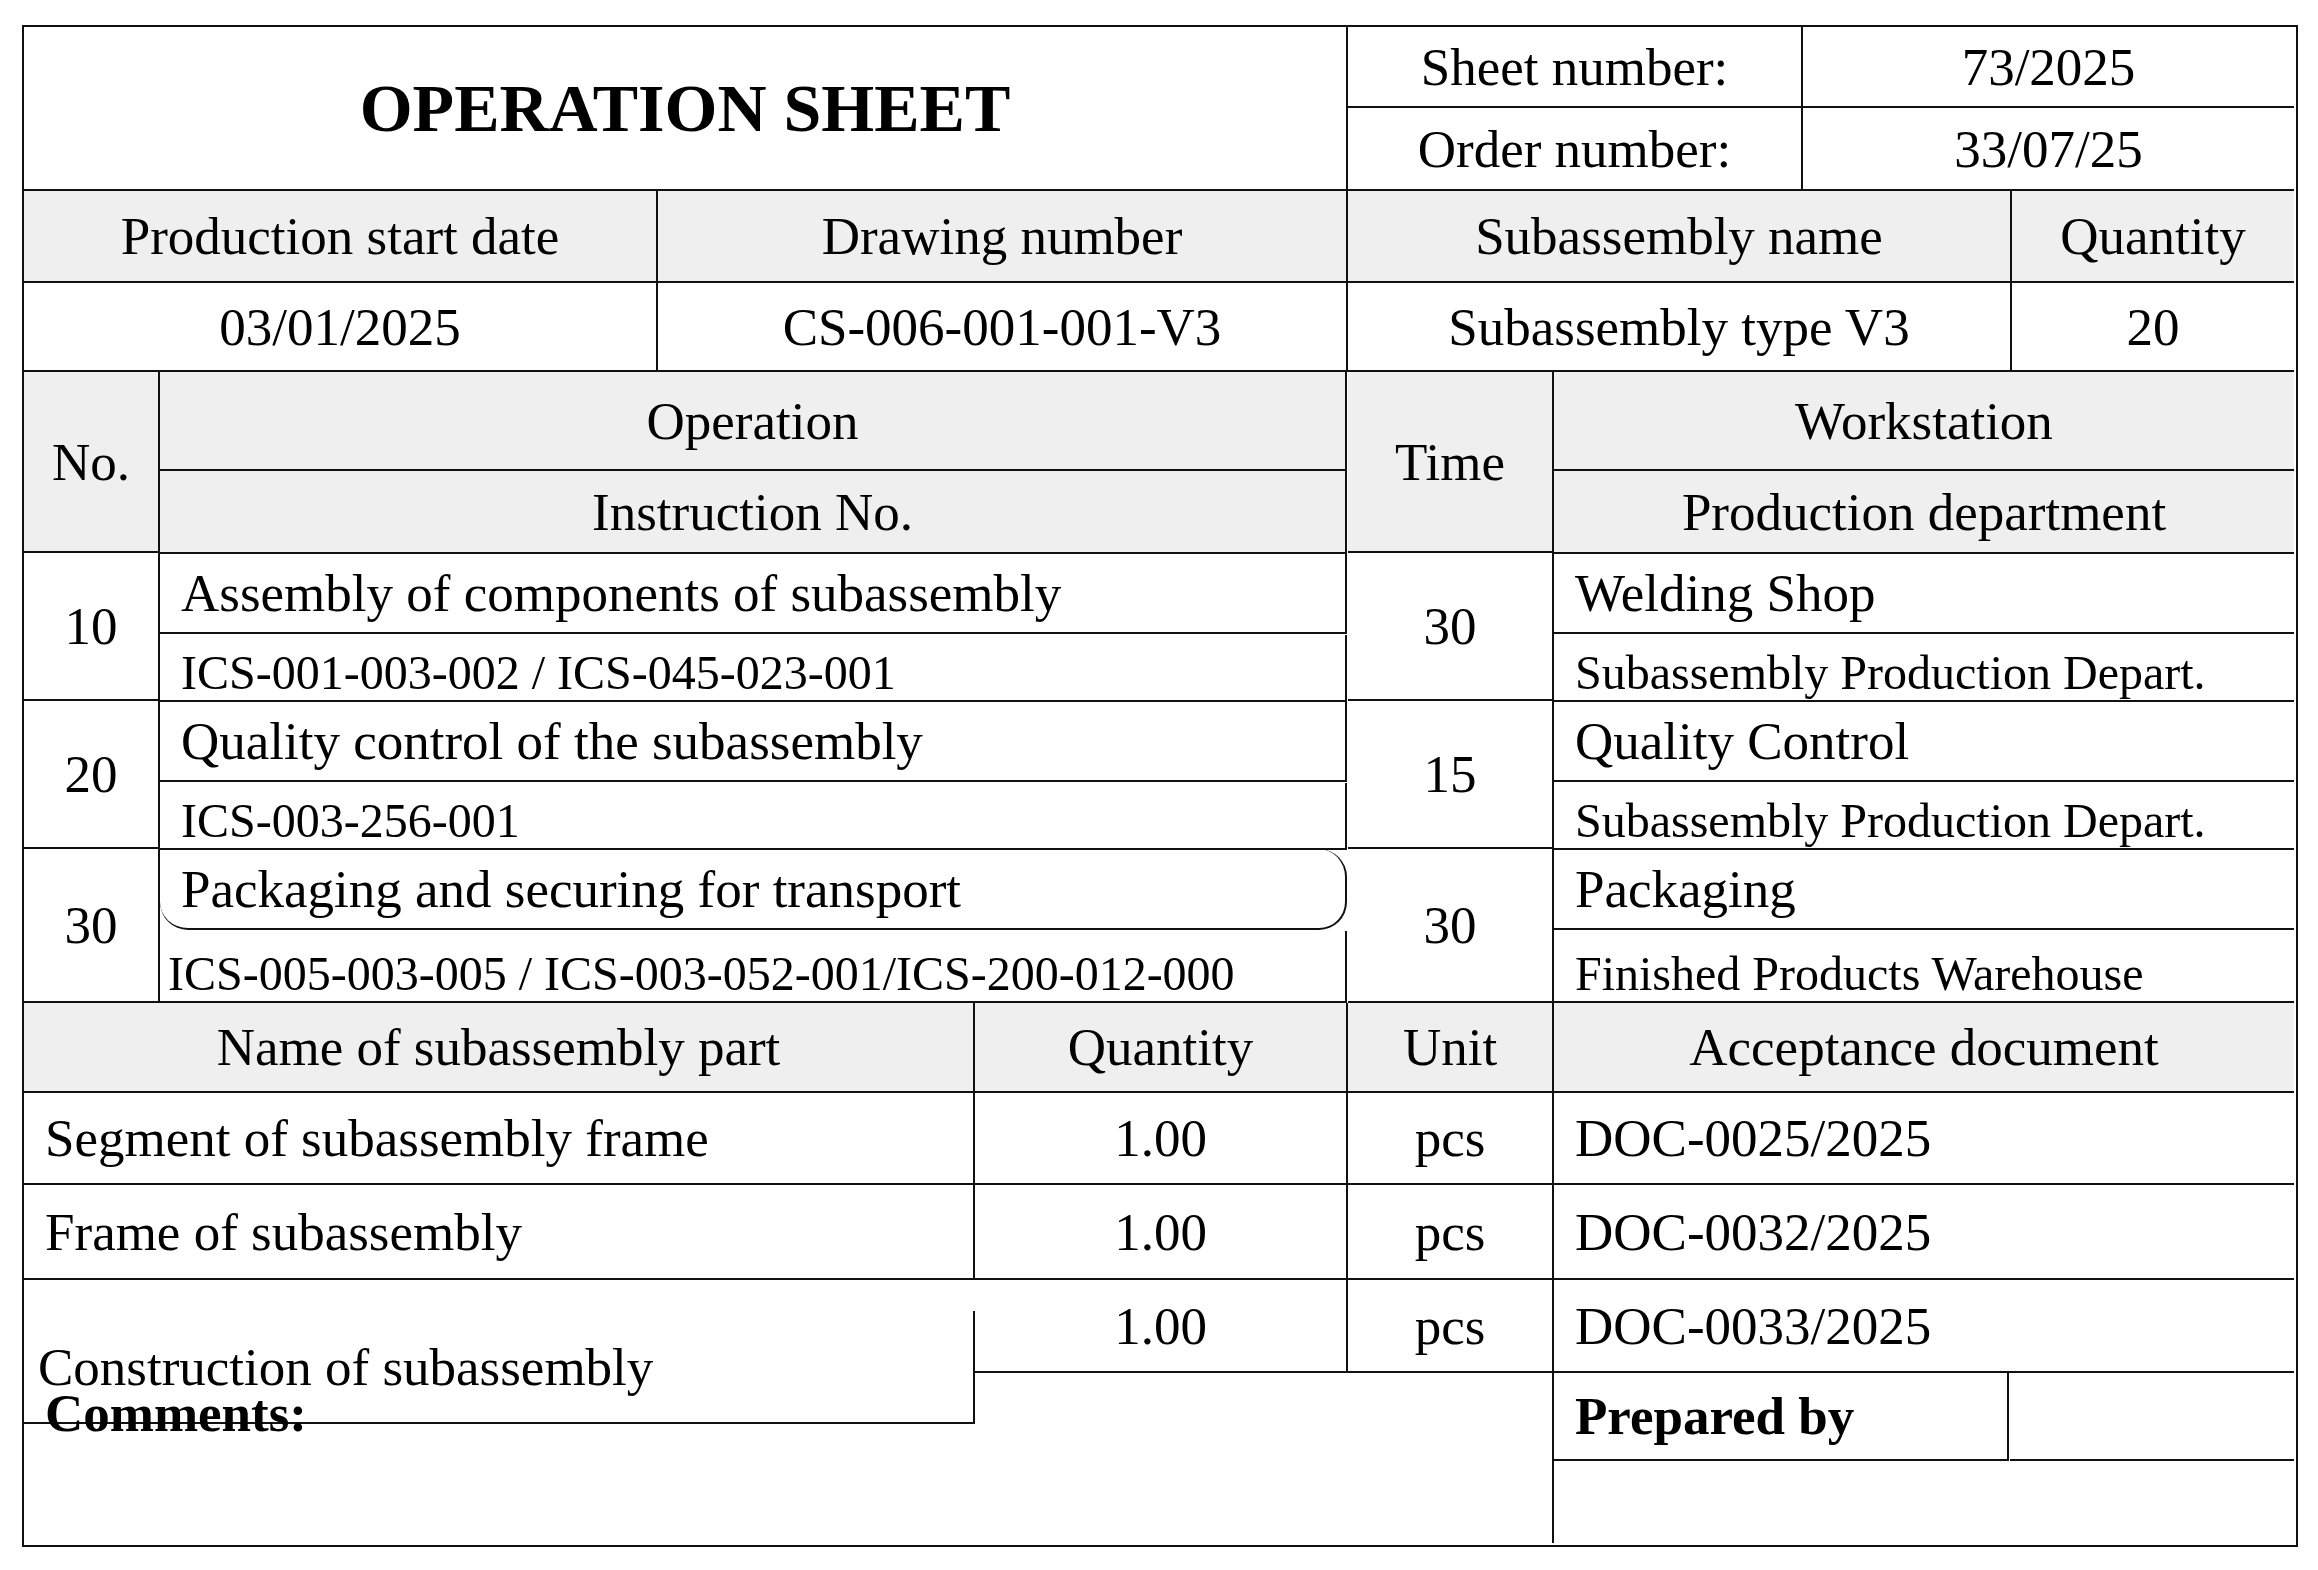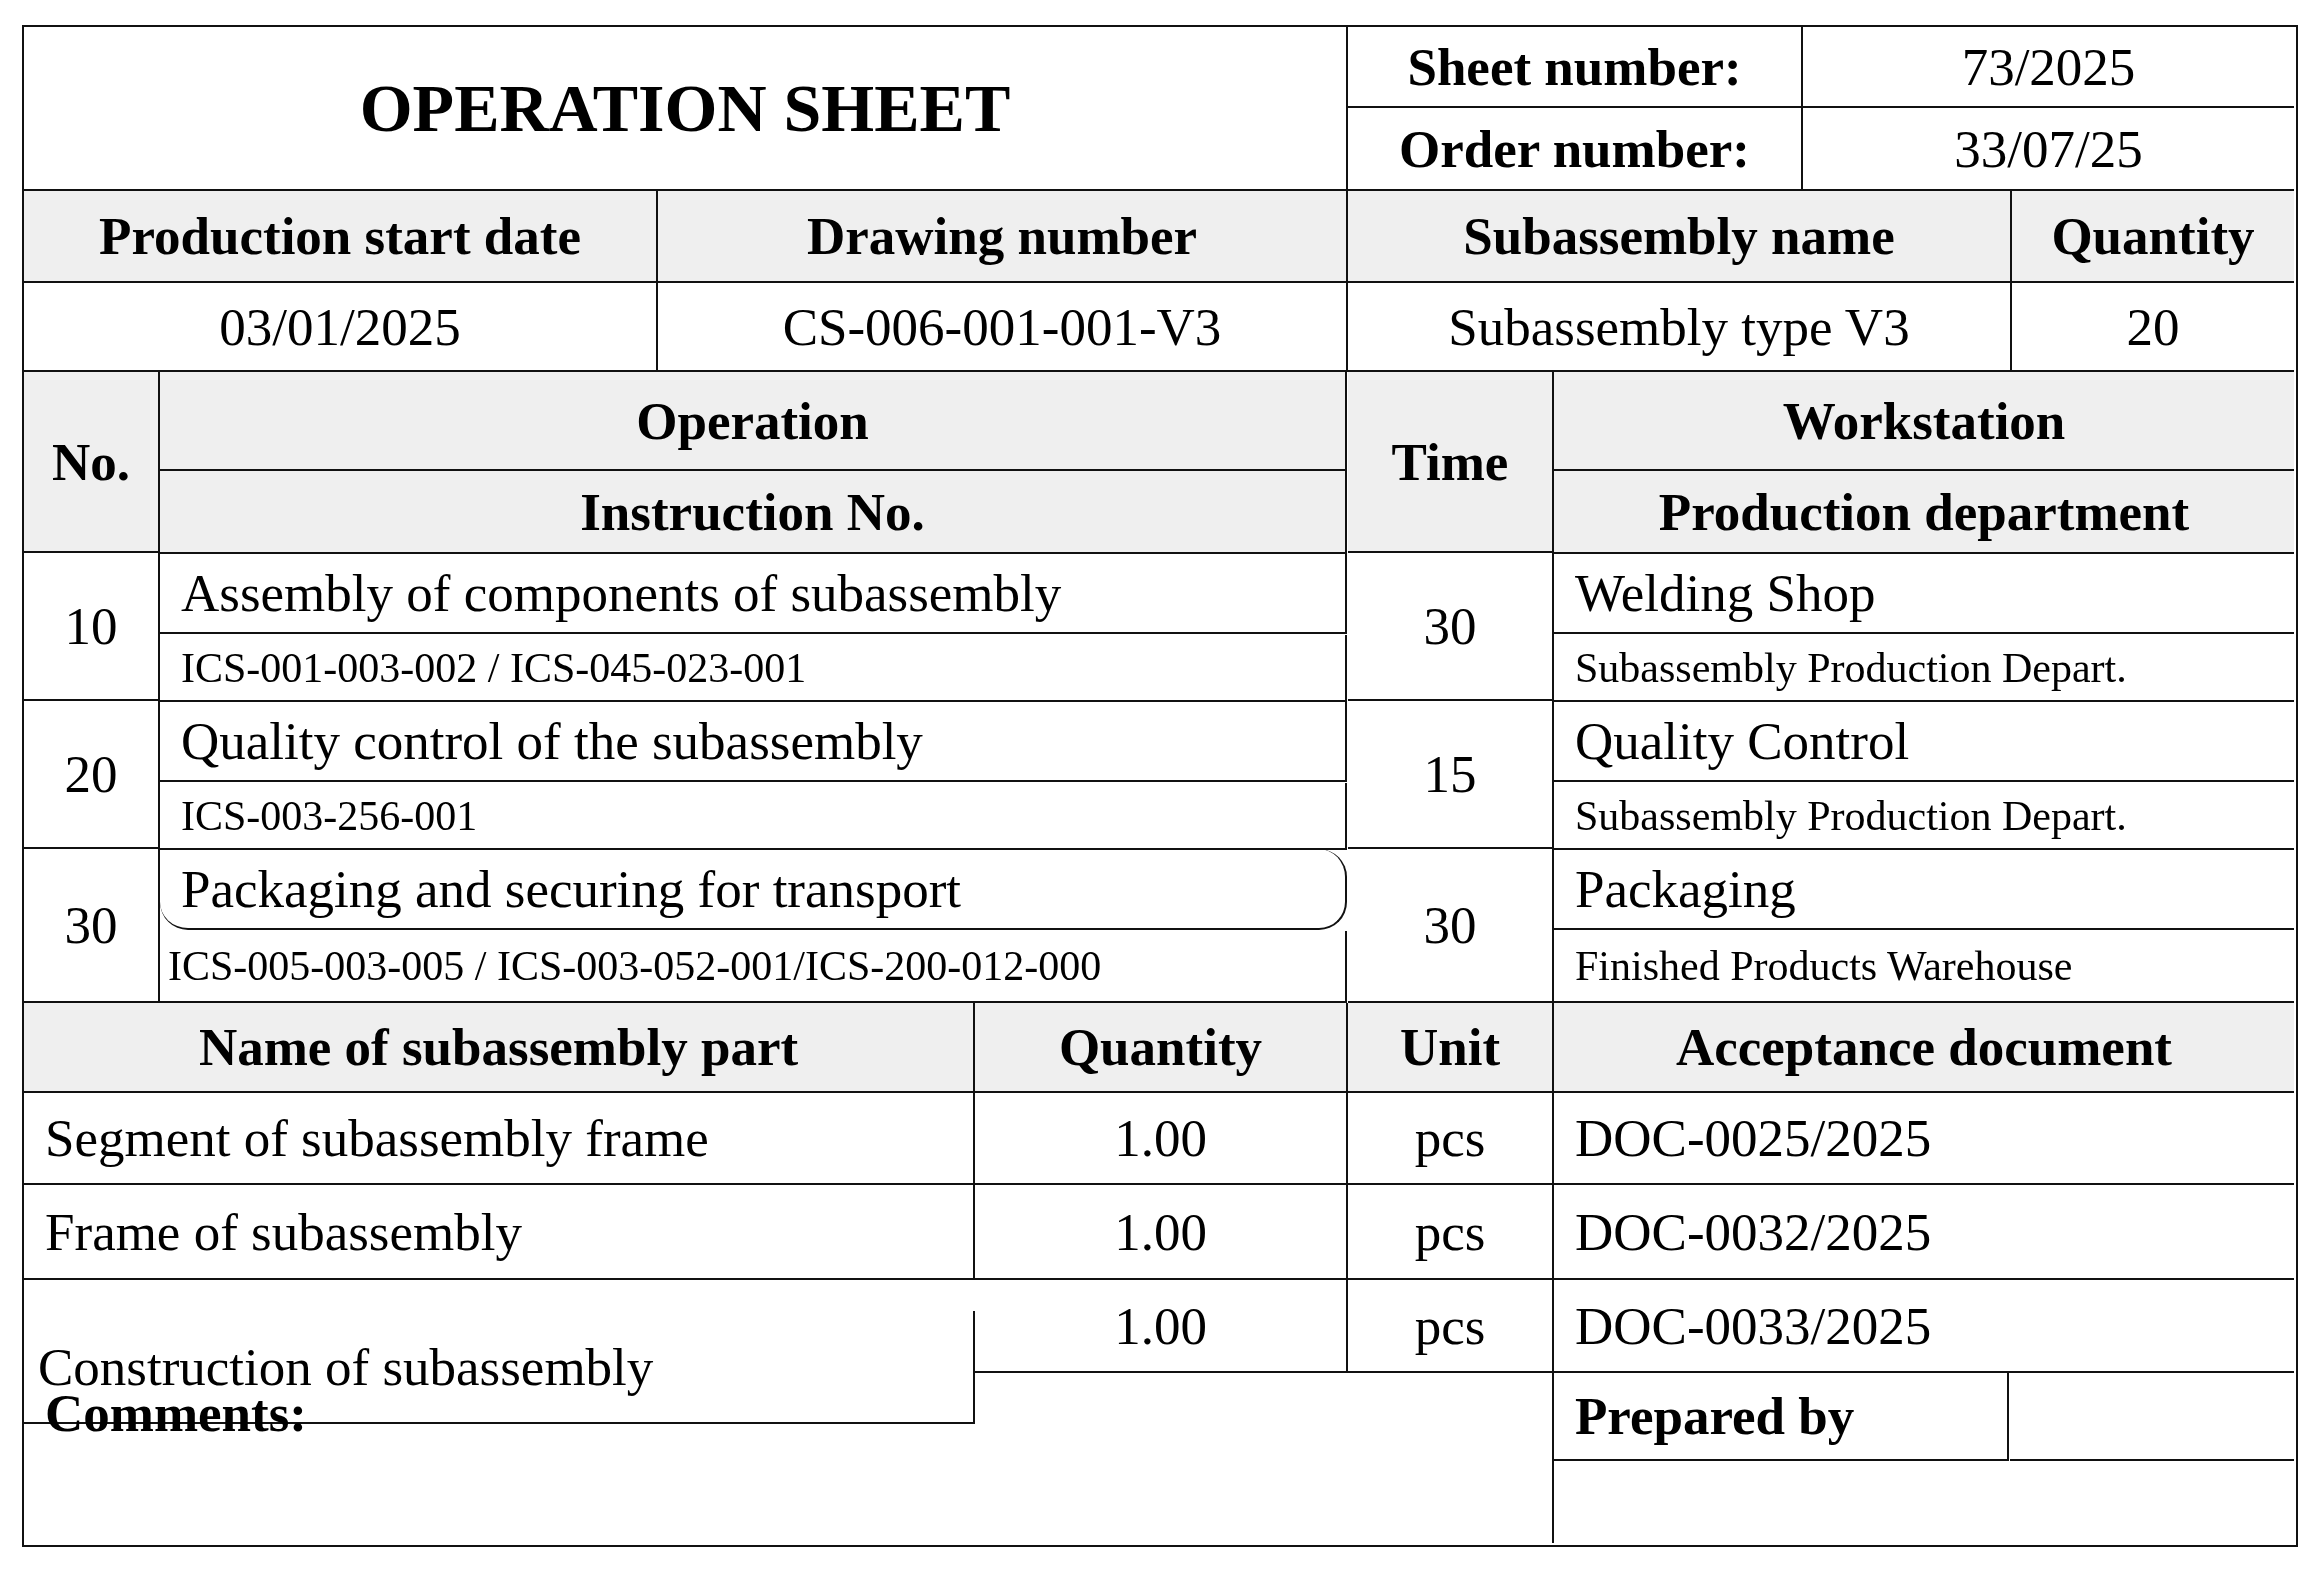--- a/index.html
+++ b/index.html
@@ -2,27 +2,27 @@
 <html style="font-size:11px"><head>
 <meta charset="utf-8">
 <style>
   html, body { margin:0; padding:0; background:#ffffff; }
   body { width:2319px; height:1571px; position:relative; overflow:hidden;
          font-family:"Liberation Serif","DejaVu Serif",serif; color:#000; }
   .sheet { position:absolute; left:22px; top:25px; width:2276px; height:1522px;
            border:2.8px solid #111; box-sizing:border-box; }
   .cell { position:absolute; box-sizing:border-box; display:flex; align-items:center;
           border-right:2.1px solid #111; border-bottom:2.1px solid #111; }
-  .hdr { background:#efefef; font-weight:bold; }
+  .hdr { background:#efefef; font-weight:normal; }
   .c { justify-content:center; text-align:center; }
   .l { justify-content:flex-start; padding-left:21px; }
   .f-title { font-size:68px; font-weight:bold; }
   .f-hdr { font-size:53px; }
   .f-val { font-size:53px; }
-  .f-sub { font-size:42px; }
+  .f-sub { font-size:48px;align-items:flex-end; }
   .nr { border-right:none; }
   .nb { border-bottom:none; }
   .top { align-items:flex-start; padding-top:21px; }
 </style>
 </head>
 <body>
 
 <div class="sheet">
 
   <div class="cell c f-title" style="left:0; top:0; width:1324px; height:164px;">

